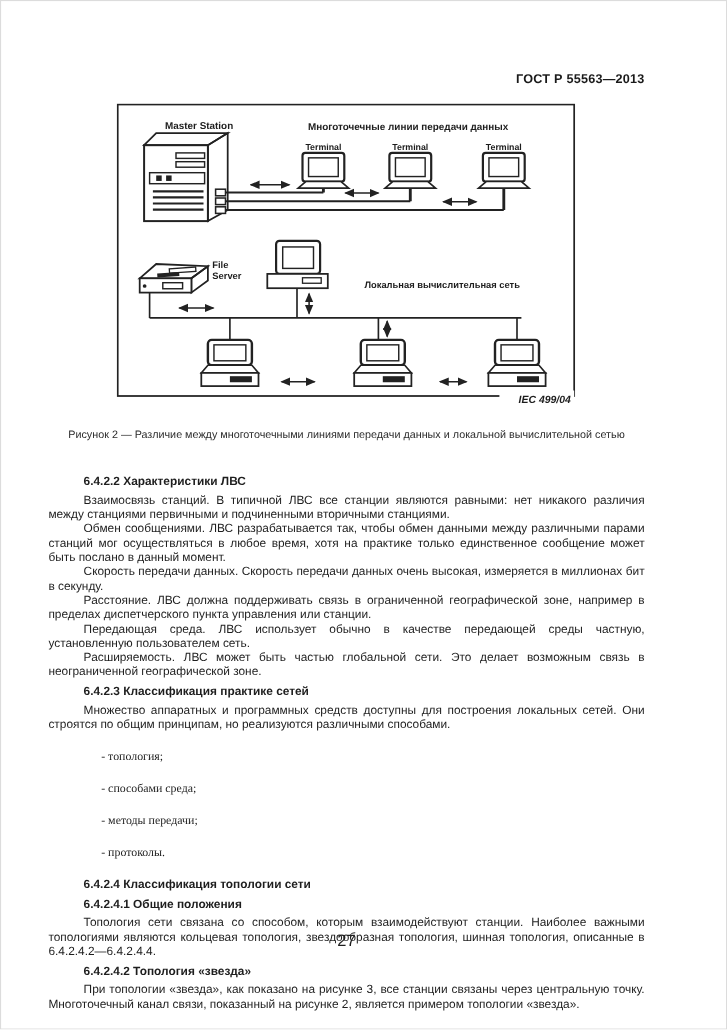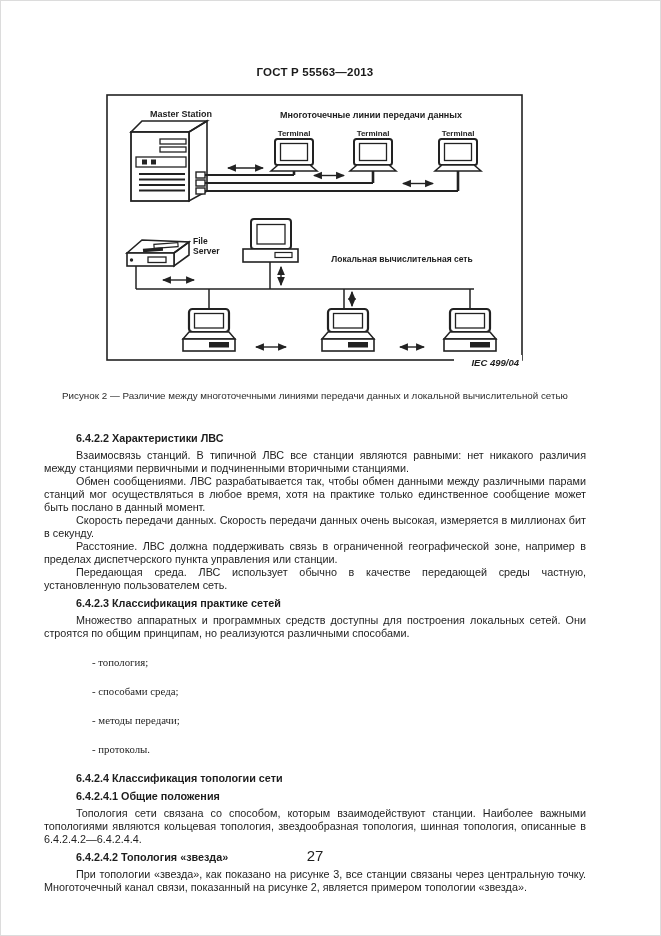--- a/index.html
+++ b/index.html
@@ -1,18 +1,18 @@
 <!DOCTYPE html>
 <html><head>
 <meta charset="utf-8">
 <style>
   html,body{margin:0;padding:0;background:#fff;}
   body{width:661px;height:936px;position:relative;font-family:"Liberation Sans",sans-serif;color:#1c1c1c;}
   .page{position:absolute;left:0;top:0;width:659px;height:934px;border:1px solid #dcdcdc;background:#fff;}
-  .doc-header{position:absolute;top:65px;left:43px;width:542px;text-align:center;font-weight:bold;font-size:11.5px;letter-spacing:.2px;color:#1a1a1a;}
+  .doc-header{position:absolute;top:65px;left:43px;width:542px;text-align:right;font-weight:bold;font-size:11.5px;letter-spacing:.2px;color:#1a1a1a;}
   .figure{position:absolute;left:105px;top:93px;width:417px;height:280px;}
   .caption{position:absolute;left:43px;top:389px;width:542px;text-align:center;font-size:9.8px;line-height:11px;color:#2c2c2c;}
   .content{position:absolute;left:43px;top:414px;width:542px;font-size:10.8px;line-height:13px;text-align:justify;color:#1e1e1e;}
   .h{font-weight:bold;margin:5px 0 4px;padding-left:32px;text-align:left;}
   .h:first-child{margin-top:17px;}
   .p{margin:0;text-indent:32px;}
   .li{margin:16px;padding-left:32px;text-align:left;font-family:Liberation Serif, serif;}
   .page-num{position:absolute;top:846px;left:43px;width:542px;text-align:center;font-size:15px;color:#1e1e1e;}
   svg text{font-family:"Liberation Sans",sans-serif;font-weight:bold;fill:#1d1d1d;}
   .t9{font-size:9px;}
@@ -152,20 +152,21 @@
 
   <div class="caption">Рисунок 2 — Различие между многоточечными линиями передачи данных и локальной вычислительной сетью</div>
 
   <div class="content">
     <p class="h">6.4.2.2 Характеристики ЛВС</p>
     <p class="p">Взаимосвязь станций. В типичной ЛВС все станции являются равными: нет никакого различия между станциями первичными и подчиненными вторичными станциями.</p>
     <p class="p">Обмен сообщениями. ЛВС разрабатывается так, чтобы обмен данными между различными парами станций мог осуществляться в любое время, хотя на практике только единственное сообщение может быть послано в данный момент.</p>
     <p class="p">Скорость передачи данных. Скорость передачи данных очень высокая, измеряется в миллионах бит в секунду.</p>
     <p class="p">Расстояние. ЛВС должна поддерживать связь в ограниченной географической зоне, например в пределах диспетчерского пункта управления или станции.</p>
     <p class="p">Передающая среда. ЛВС использует обычно в качестве передающей среды частную, установленную пользователем сеть.</p>
+    <p class="p">Расширяемость. ЛВС может быть частью глобальной сети. Это делает возможным связь в неограниченной географической зоне.</p>
     <p class="h">6.4.2.3 Классификация практике сетей</p>
     <p class="p">Множество аппаратных и программных средств доступны для построения локальных сетей. Они строятся по общим принципам, но реализуются различными способами.</p>
     <p class="li">- топология;</p>
     <p class="li">- способами среда;</p>
     <p class="li">- методы передачи;</p>
     <p class="li">- протоколы.</p>
     <p class="h">6.4.2.4 Классификация топологии сети</p>
     <p class="h">6.4.2.4.1 Общие положения</p>
     <p class="p">Топология сети связана со способом, которым взаимодействуют станции. Наиболее важными топологиями являются кольцевая топология, звездообразная топология, шинная топология, описанные в 6.4.2.4.2—6.4.2.4.4.</p>
     <p class="h">6.4.2.4.2 Топология «звезда»</p>

